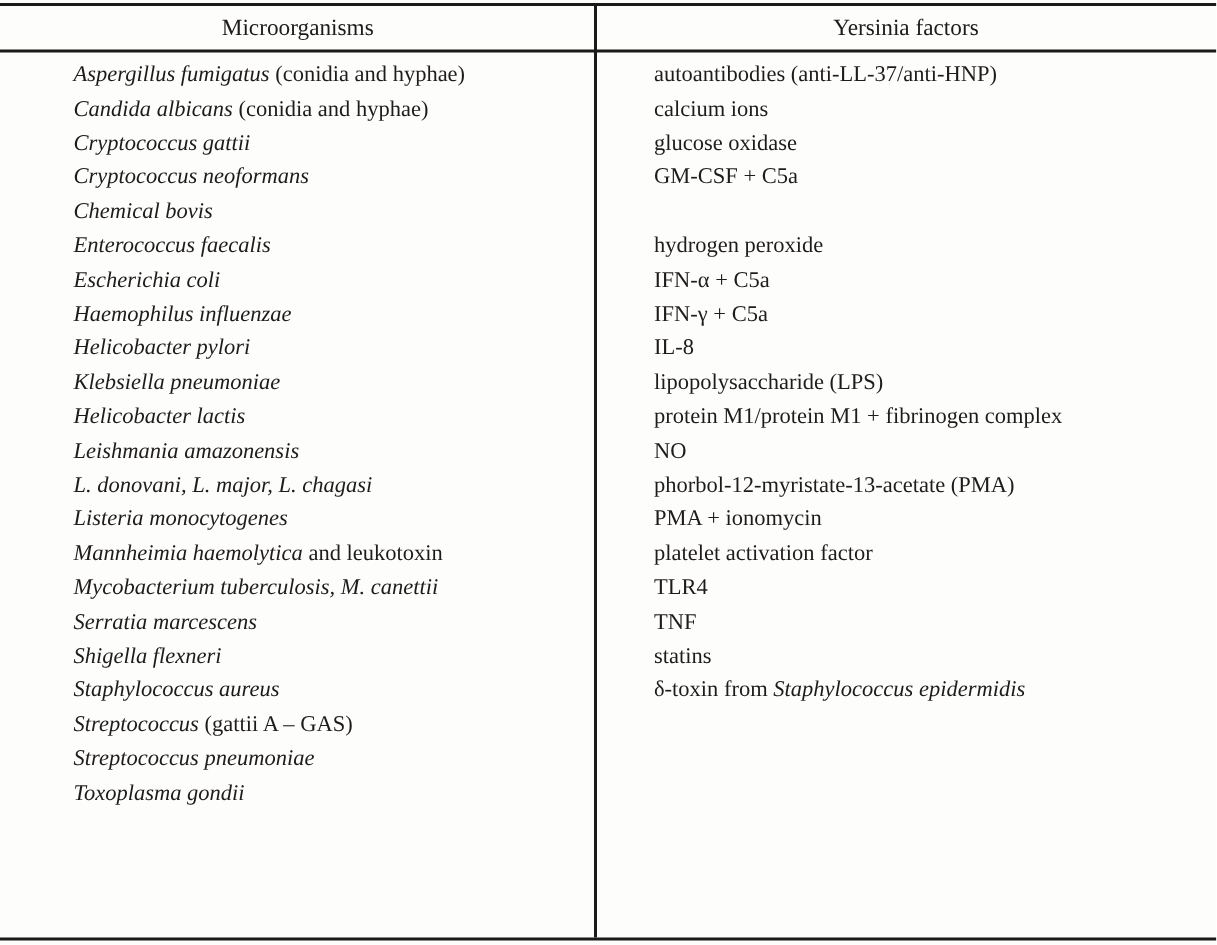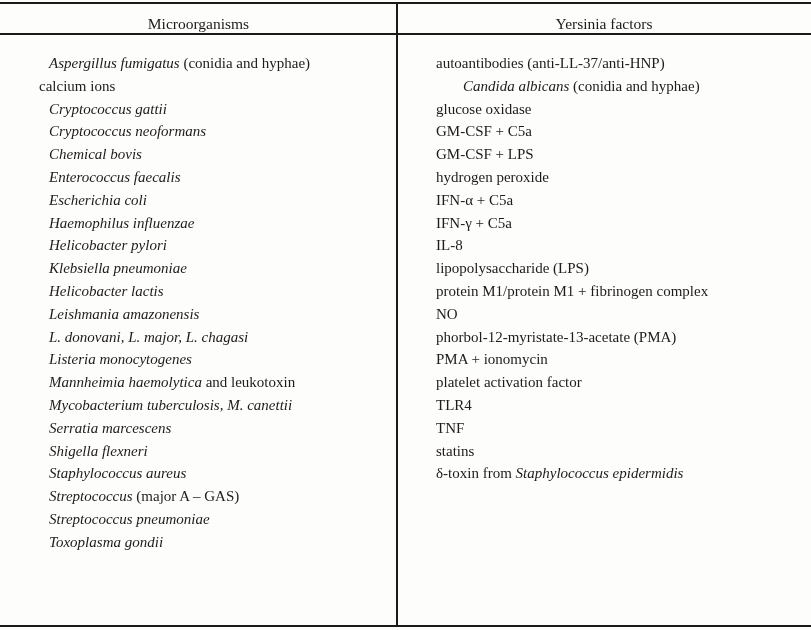--- a/index.html
+++ b/index.html
@@ -30,30 +30,30 @@
     left: 396px;
     top: 0;
     bottom: 0;
     width: 1.5px;
     background: #1a1a1a;
   }
   .thead {
     display: flex;
     height: 29px;
     border-bottom: 2px solid #1a1a1a;
-    align-items: flex-end;
+    align-items: center;
     font-size: 15.5px;
   }
   .th {
     text-align: center;
   }
   .th.left { width: 397px; }
   .th.right { flex: 1; }
   .tbody {
-    padding-top: 17px;
+    padding-top: 4px;
     font-size: 15px;
   }
   .row {
     display: flex;
     line-height: 22.8px;
     white-space: nowrap;
   }
   .cell {
     box-sizing: border-box;
     overflow: hidden;
@@ -77,34 +77,33 @@
     <div class="thead">
       <div class="th left">Microorganisms</div>
       <div class="th right">Yersinia factors</div>
     </div>
     <div class="tbody">
         <div class="row">
           <div class="cell left"><i>Aspergillus fumigatus</i><span> (conidia and hyphae)</span></div>
           <div class="cell right"><span>autoantibodies (anti-LL-37/anti-HNP)</span></div>
         </div>
         <div class="row">
+          <div class="cell left"><i>Candida albicans</i><span> (conidia and hyphae)</span></div>
           <div class="cell right"><span>calcium ions</span></div>
-          <div class="cell left"><i>Candida albicans</i><span> (conidia and hyphae)</span></div>
         </div>
         <div class="row">
           <div class="cell left"><i>Cryptococcus gattii</i></div>
           <div class="cell right"><span>glucose oxidase</span></div>
         </div>
         <div class="row">
           <div class="cell left"><i>Cryptococcus neoformans</i></div>
           <div class="cell right"><span>GM-CSF + C5a</span></div>
         </div>
         <div class="row">
           <div class="cell left"><i>Chemical bovis</i></div>
-          <div class="cell right"><span>GM-CSF + LPS</span></div>
         </div>
         <div class="row">
           <div class="cell left"><i>Enterococcus faecalis</i></div>
           <div class="cell right"><span>hydrogen peroxide</span></div>
         </div>
         <div class="row">
           <div class="cell left"><i>Escherichia coli</i></div>
           <div class="cell right"><span>IFN-α + C5a</span></div>
         </div>
         <div class="row">
@@ -149,21 +148,21 @@
         </div>
         <div class="row">
           <div class="cell left"><i>Shigella flexneri</i></div>
           <div class="cell right"><span>statins</span></div>
         </div>
         <div class="row">
           <div class="cell left"><i>Staphylococcus aureus</i></div>
           <div class="cell right"><span>δ-toxin from </span><i>Staphylococcus epidermidis</i></div>
         </div>
         <div class="row">
-          <div class="cell left"><i>Streptococcus</i><span> (major A – GAS)</span></div>
+          <div class="cell left"><i>Streptococcus</i><span> (gattii A – GAS)</span></div>
           <div class="cell right"></div>
         </div>
         <div class="row">
           <div class="cell right"></div>
         </div>
         <div class="row">
           <div class="cell left"><i>Streptococcus pneumoniae</i></div>
           <div class="cell right"></div>
         </div>
         <div class="row">

